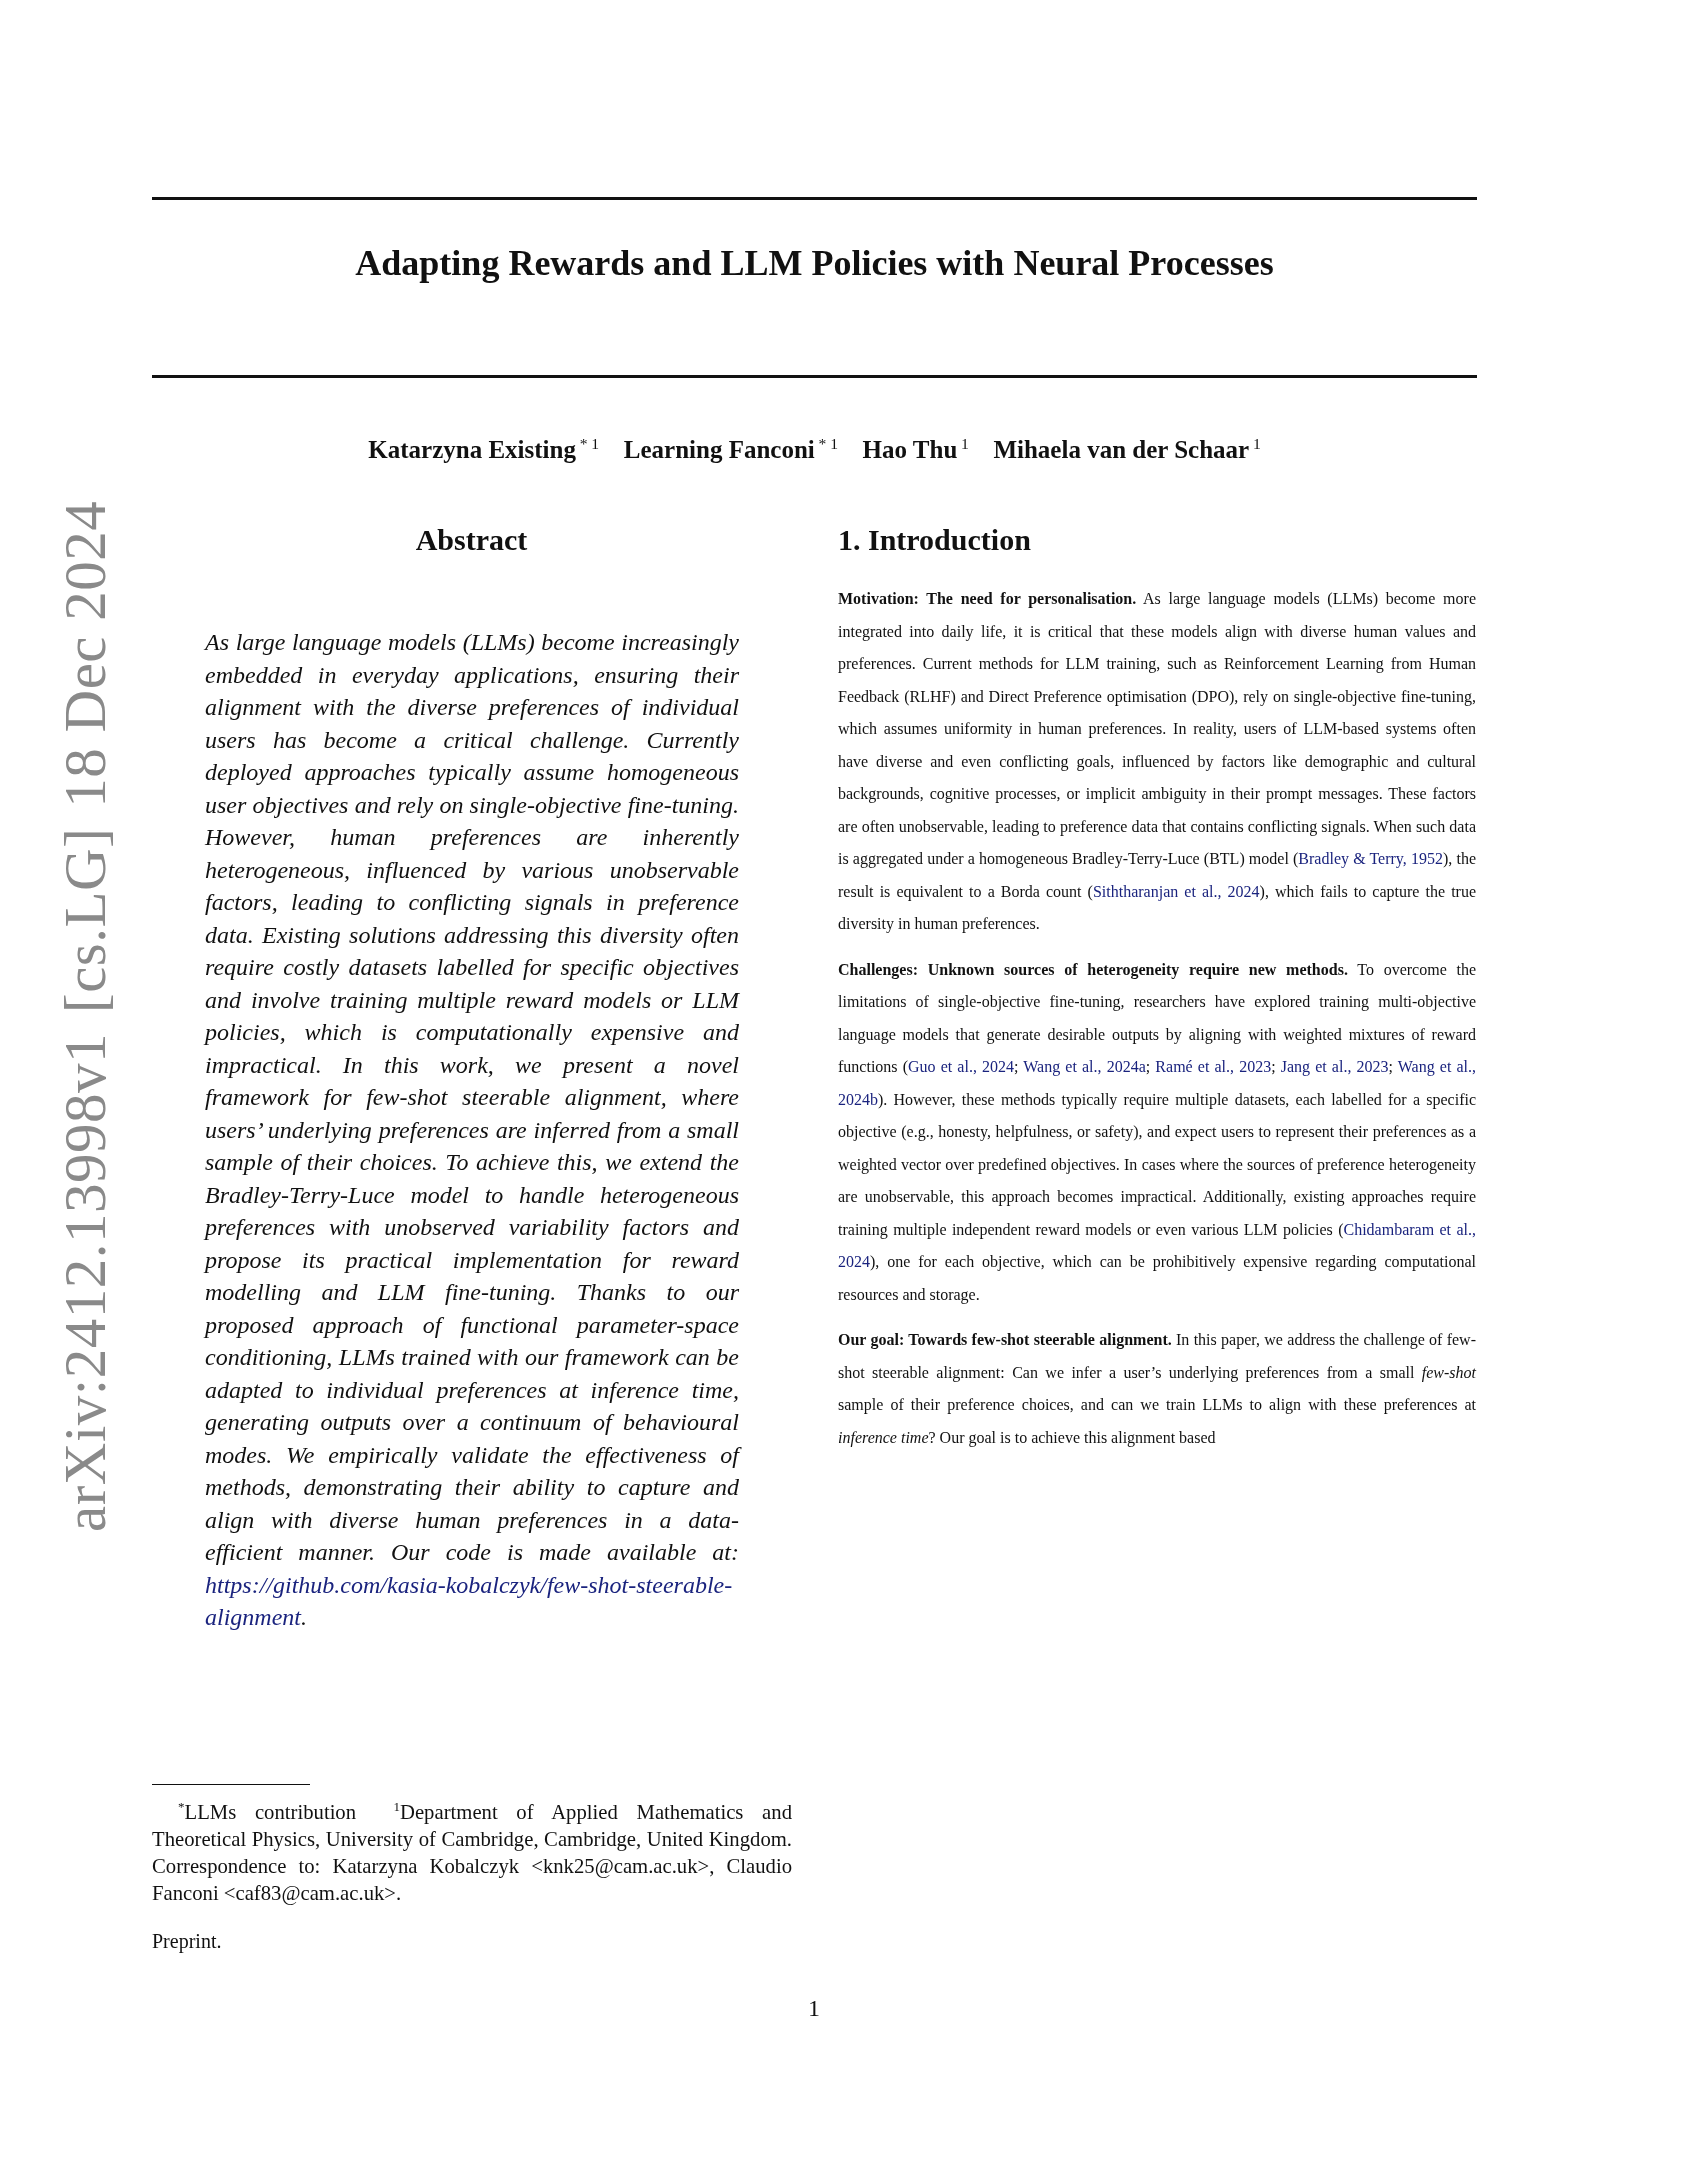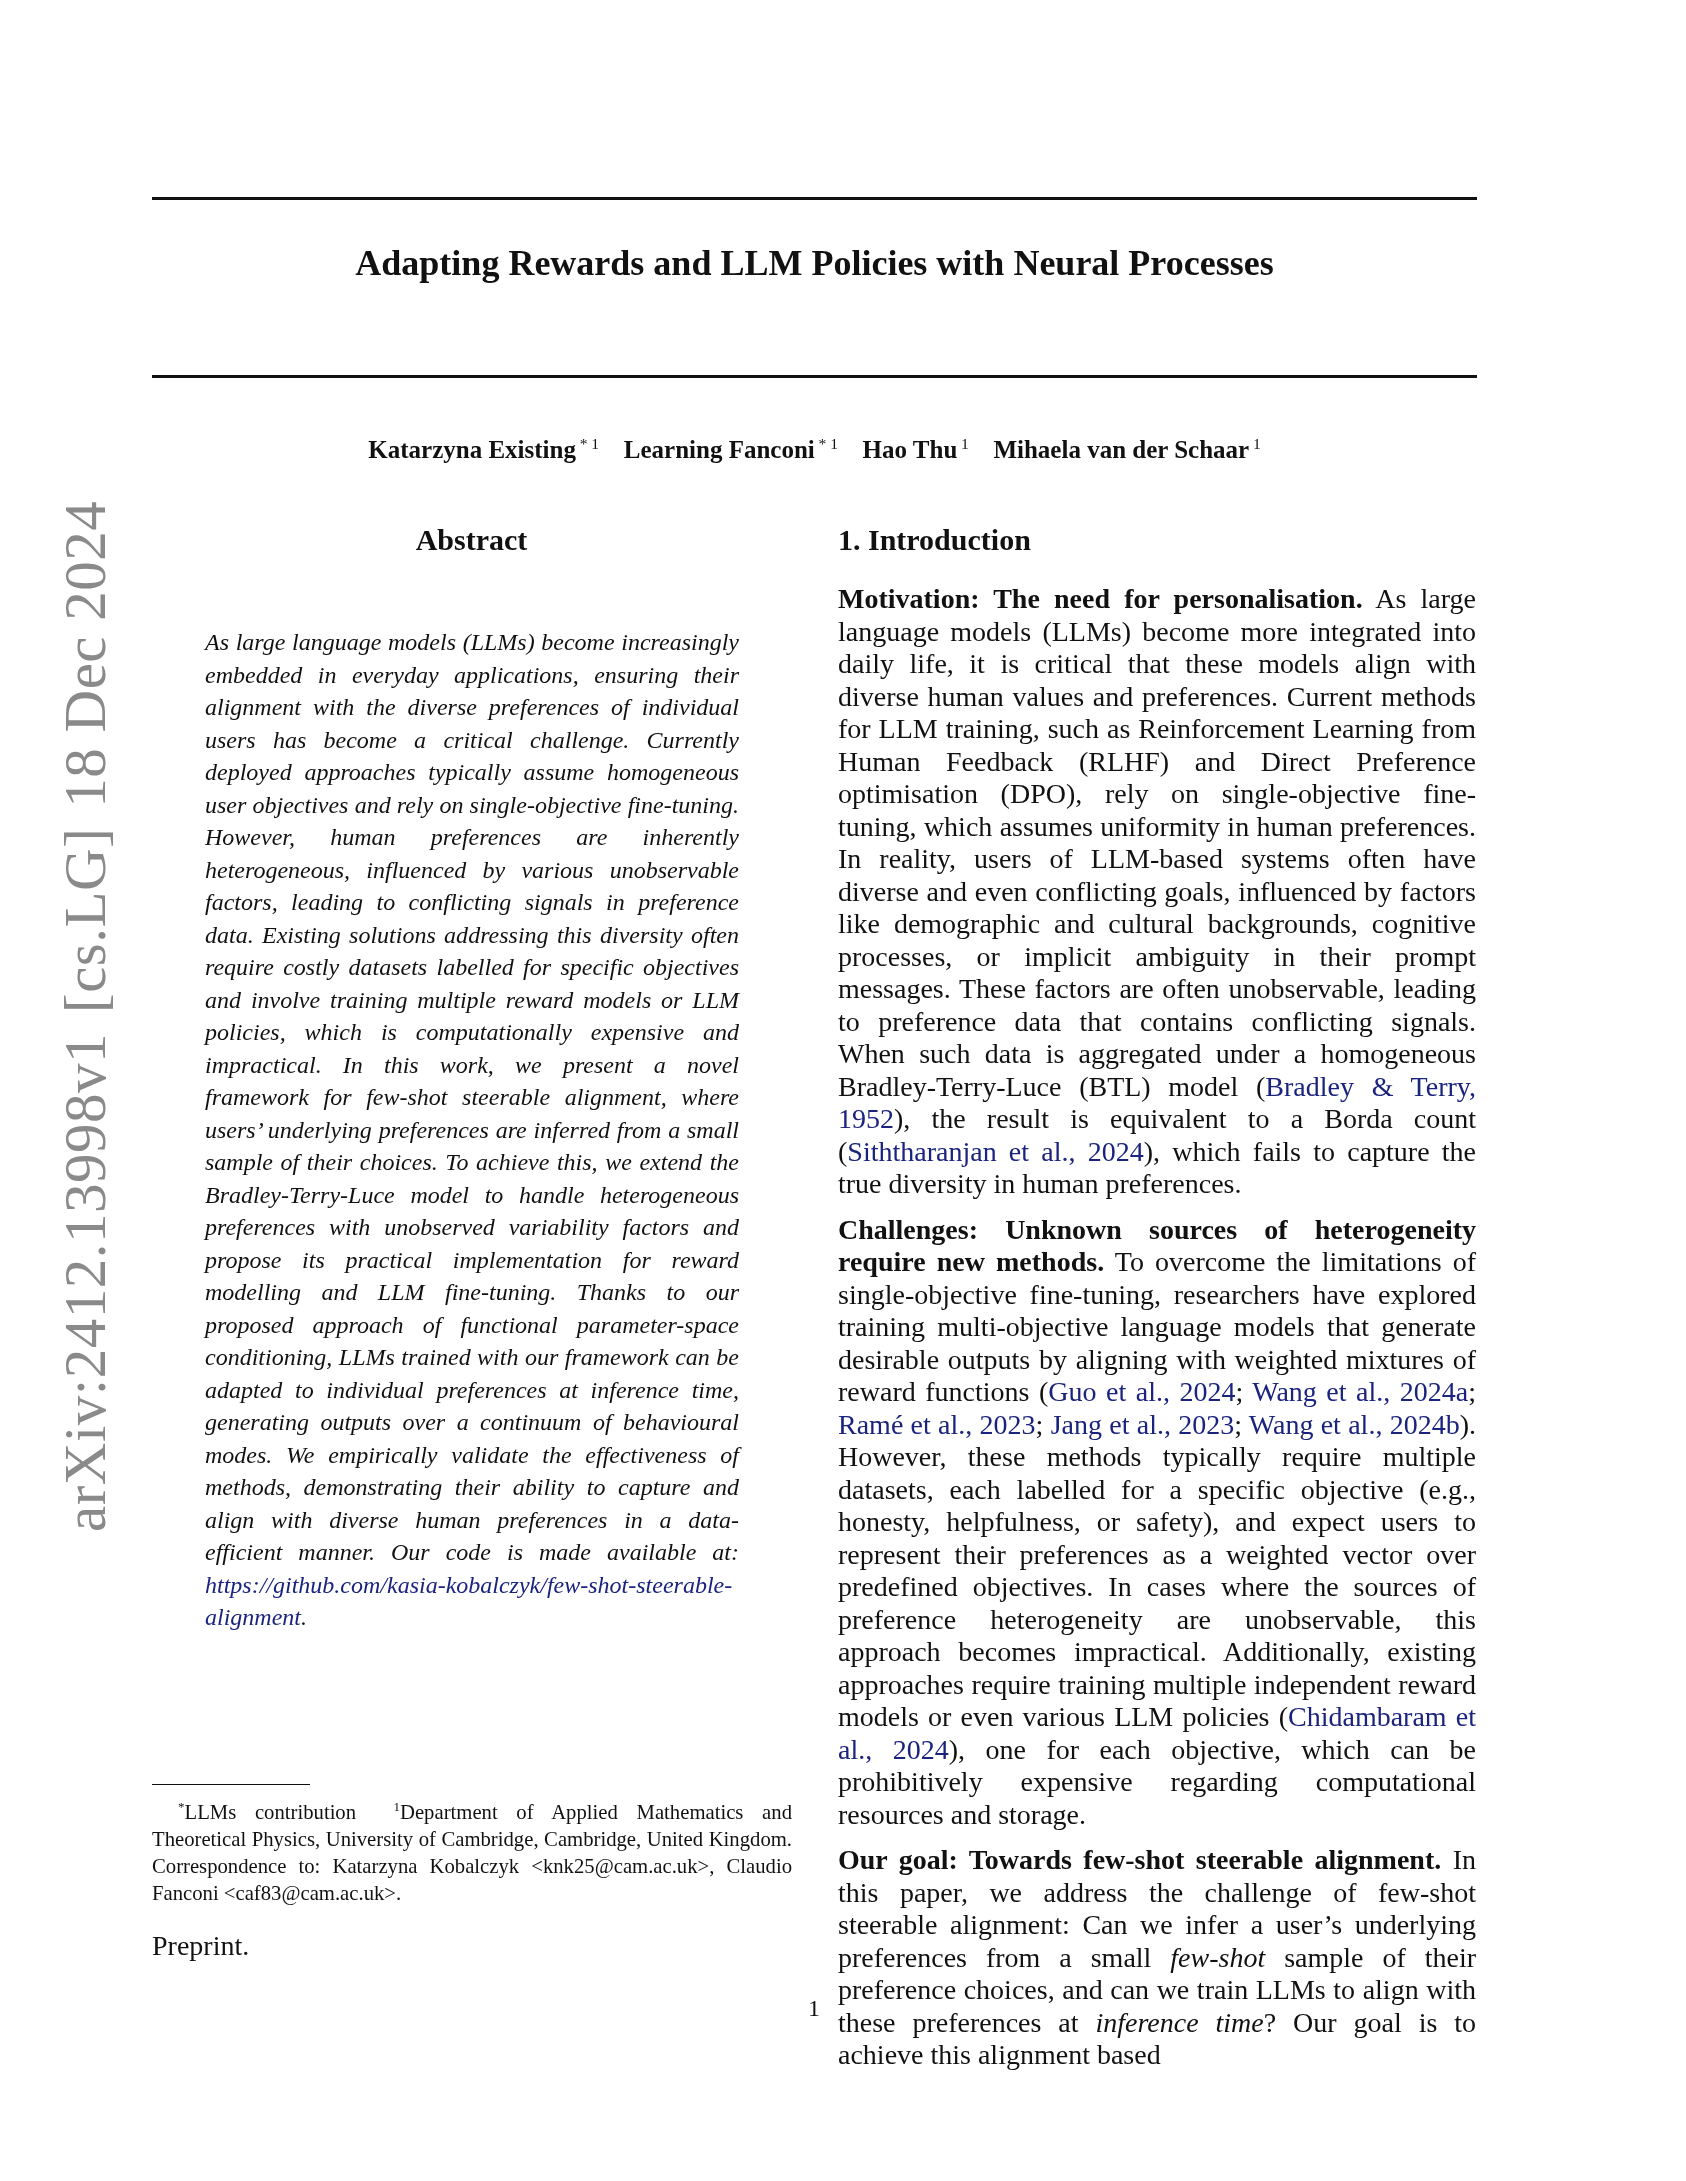--- a/index.html
+++ b/index.html
@@ -14,28 +14,28 @@
   .authors sup { font-weight: normal; font-size: 15.6px; margin-left: 3.7px; }
   .stamp { position: absolute; left: 51px; top: 1532px; transform-origin: 0 0; transform: rotate(-90deg);
            font-size: 59px; color: #8a8a8a; white-space: nowrap; letter-spacing: 0.5px; }
   .stamp span { margin-right: 20px; }
   .abstract-heading { position: absolute; left: 152px; width: 639px; text-align: center; top: 523px;
                       font-weight: bold; font-size: 30px; }
   .abstract-body { position: absolute; left: 205px; width: 534px; top: 626px;
                    font-size: 24px; line-height: 32.5px; text-align: justify; hyphens: auto; font-style: italic; }
   .link { color: #1a237e; }
   .intro-heading { position: absolute; left: 838px; top: 523px; font-weight: bold; font-size: 30px; }
-  .intro { position: absolute; left: 838px; width: 638px; top: 583px; font-size: 28px; line-height: 32.5px; }
+  .intro { position: absolute; left: 838px; width: 638px; top: 583px; font-size: 16px; line-height: 32.5px; }
   .intro p { margin: 0 0 13px 0; text-align: justify; hyphens: auto; }
   .intro .lead { font-weight: bold; }
   .fn-rule { position: absolute; left: 152px; top: 1784px; width: 158px; height: 1.4px; background: #111; }
   .footnote { position: absolute; left: 152px; width: 640px; top: 1793px; font-size: 20.7px; line-height: 27px;
               text-align: justify; text-indent: 26px; }
   .footnote sup { font-size: 13px; }
-  .preprint { position: absolute; left: 152px; top: 1930px; font-size: 28px; }
+  .preprint { position: absolute; left: 152px; top: 1930px; font-size: 20px; }
   .page-number { position: absolute; left: 0; width: 1628px; text-align: center; top: 1995px; font-size: 24px; }
 </style>
 </head>
 <body>
 
 <div class="stamp">
   <span>arXiv:2412.13998v1</span><span>[cs.LG]</span><span>18 Dec 2024</span>
 </div>
 
 <div class="rule" style="top:197px"></div>

